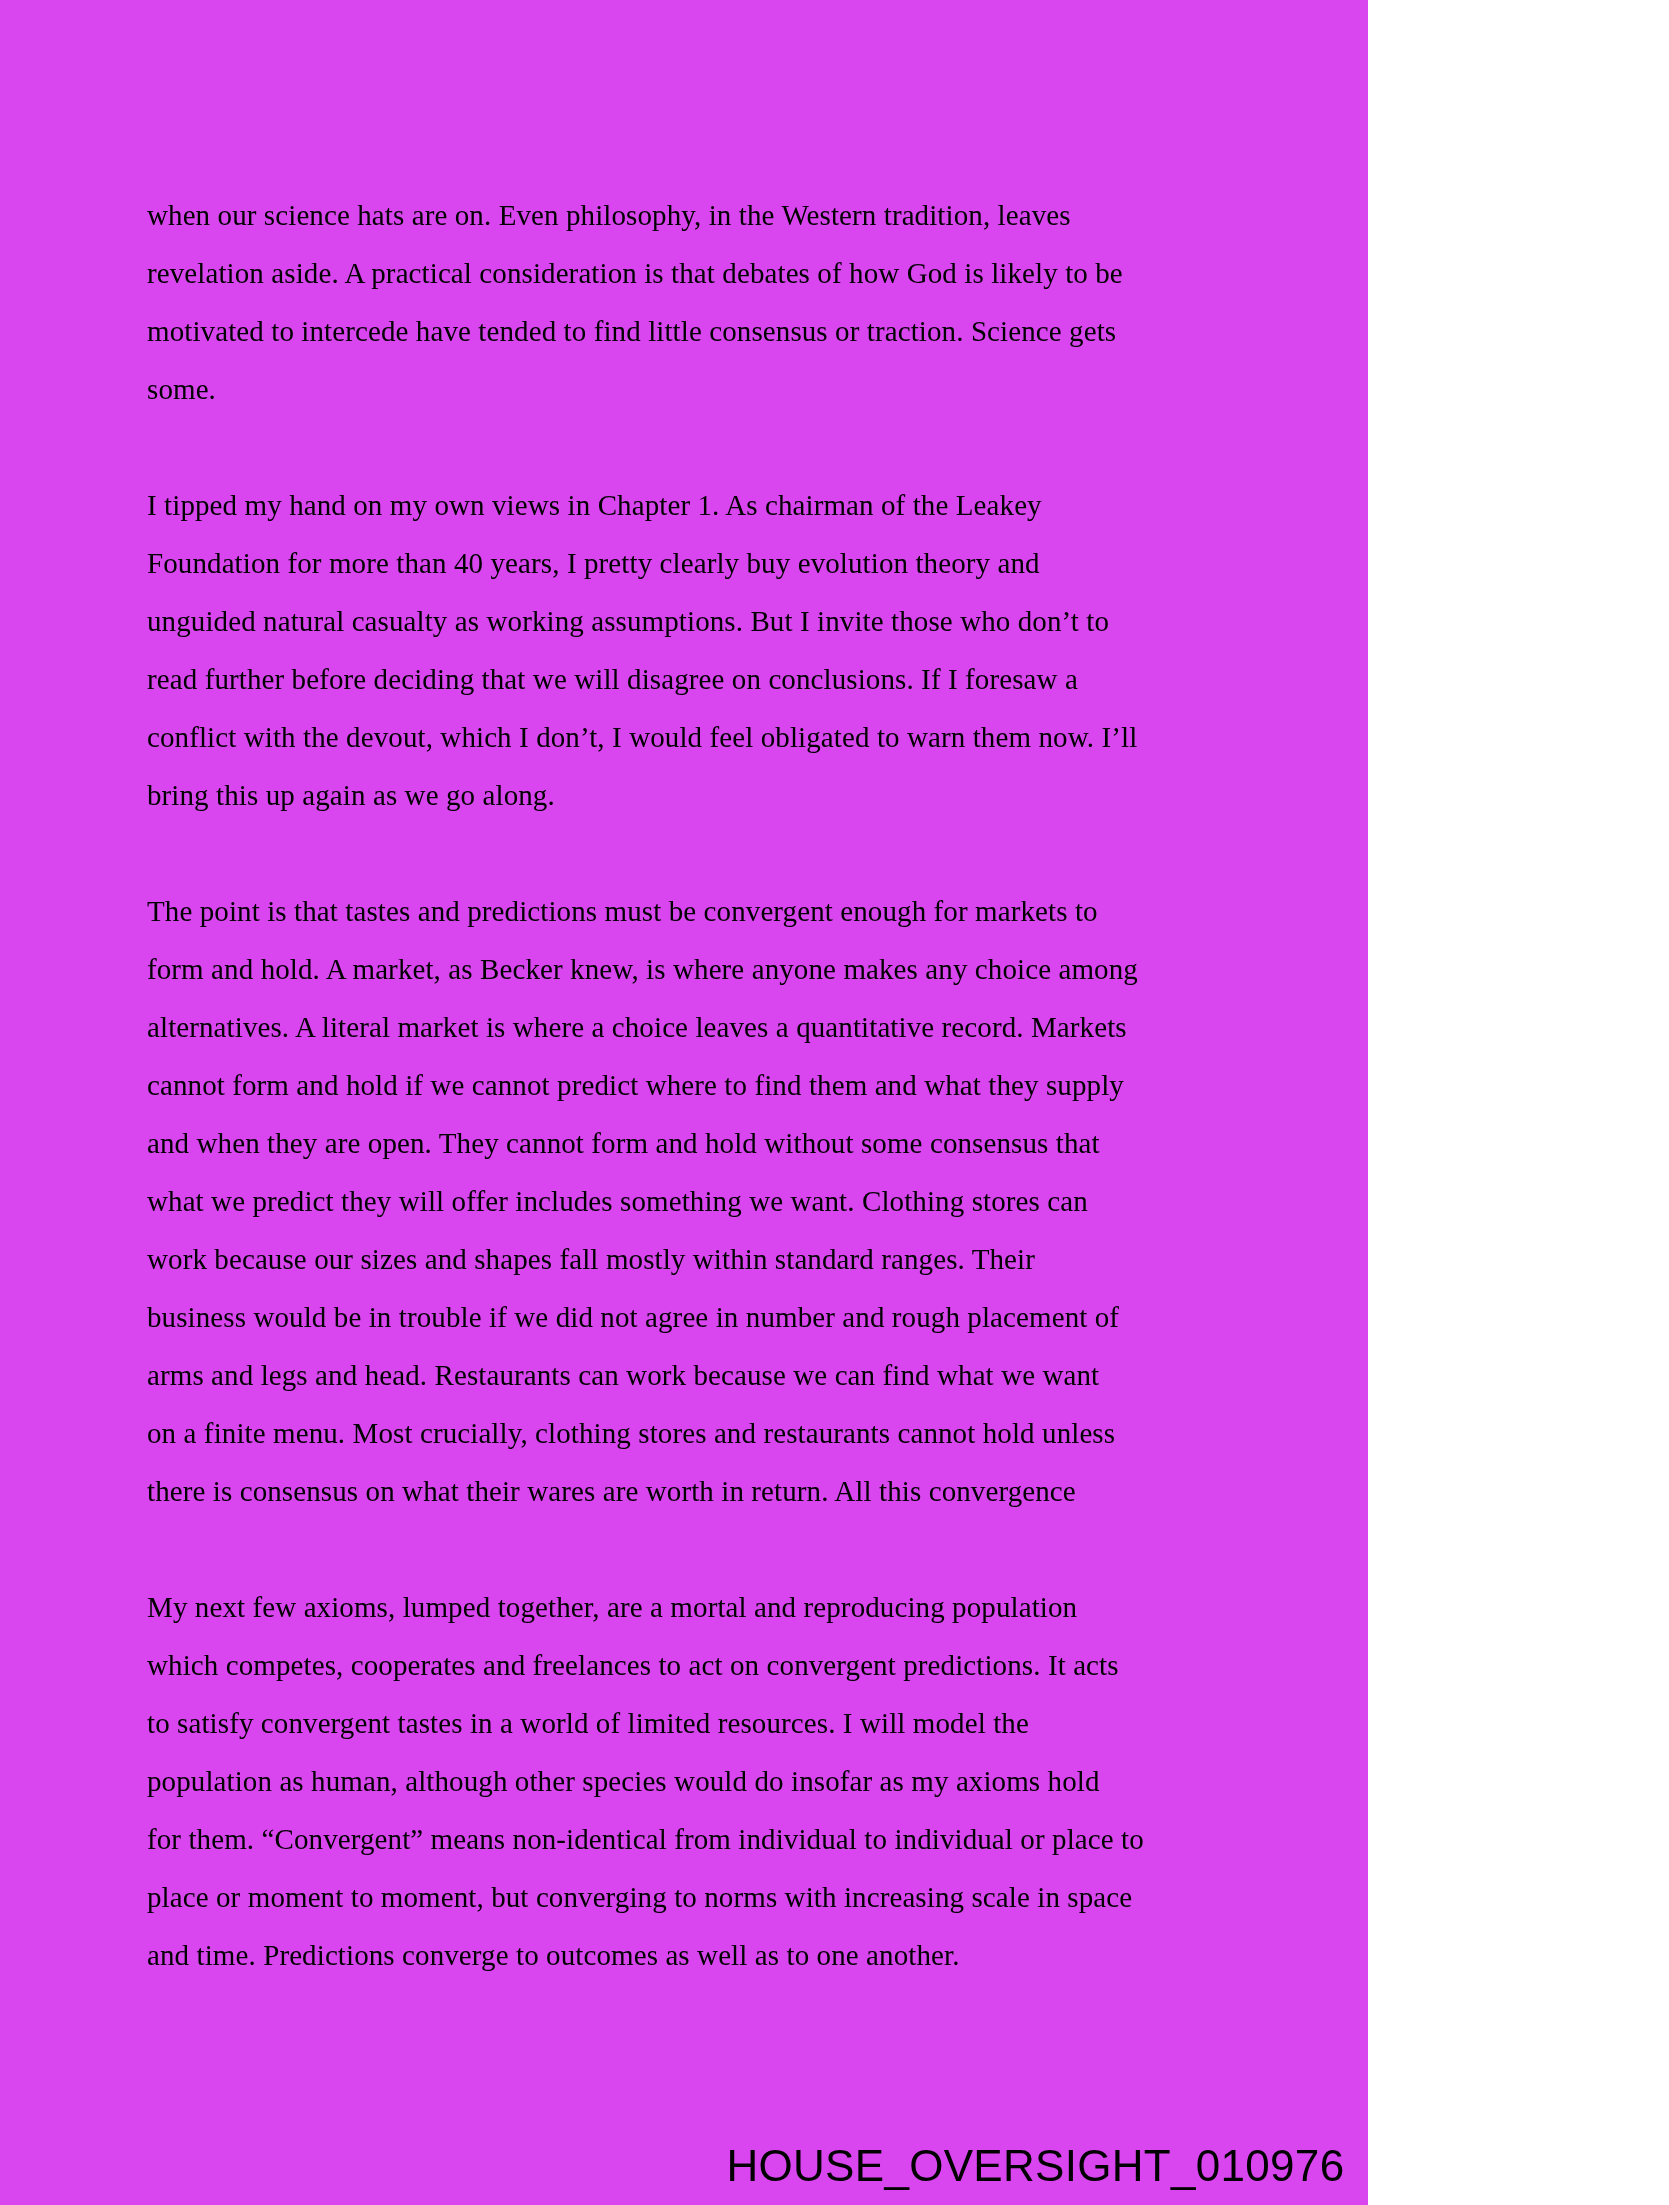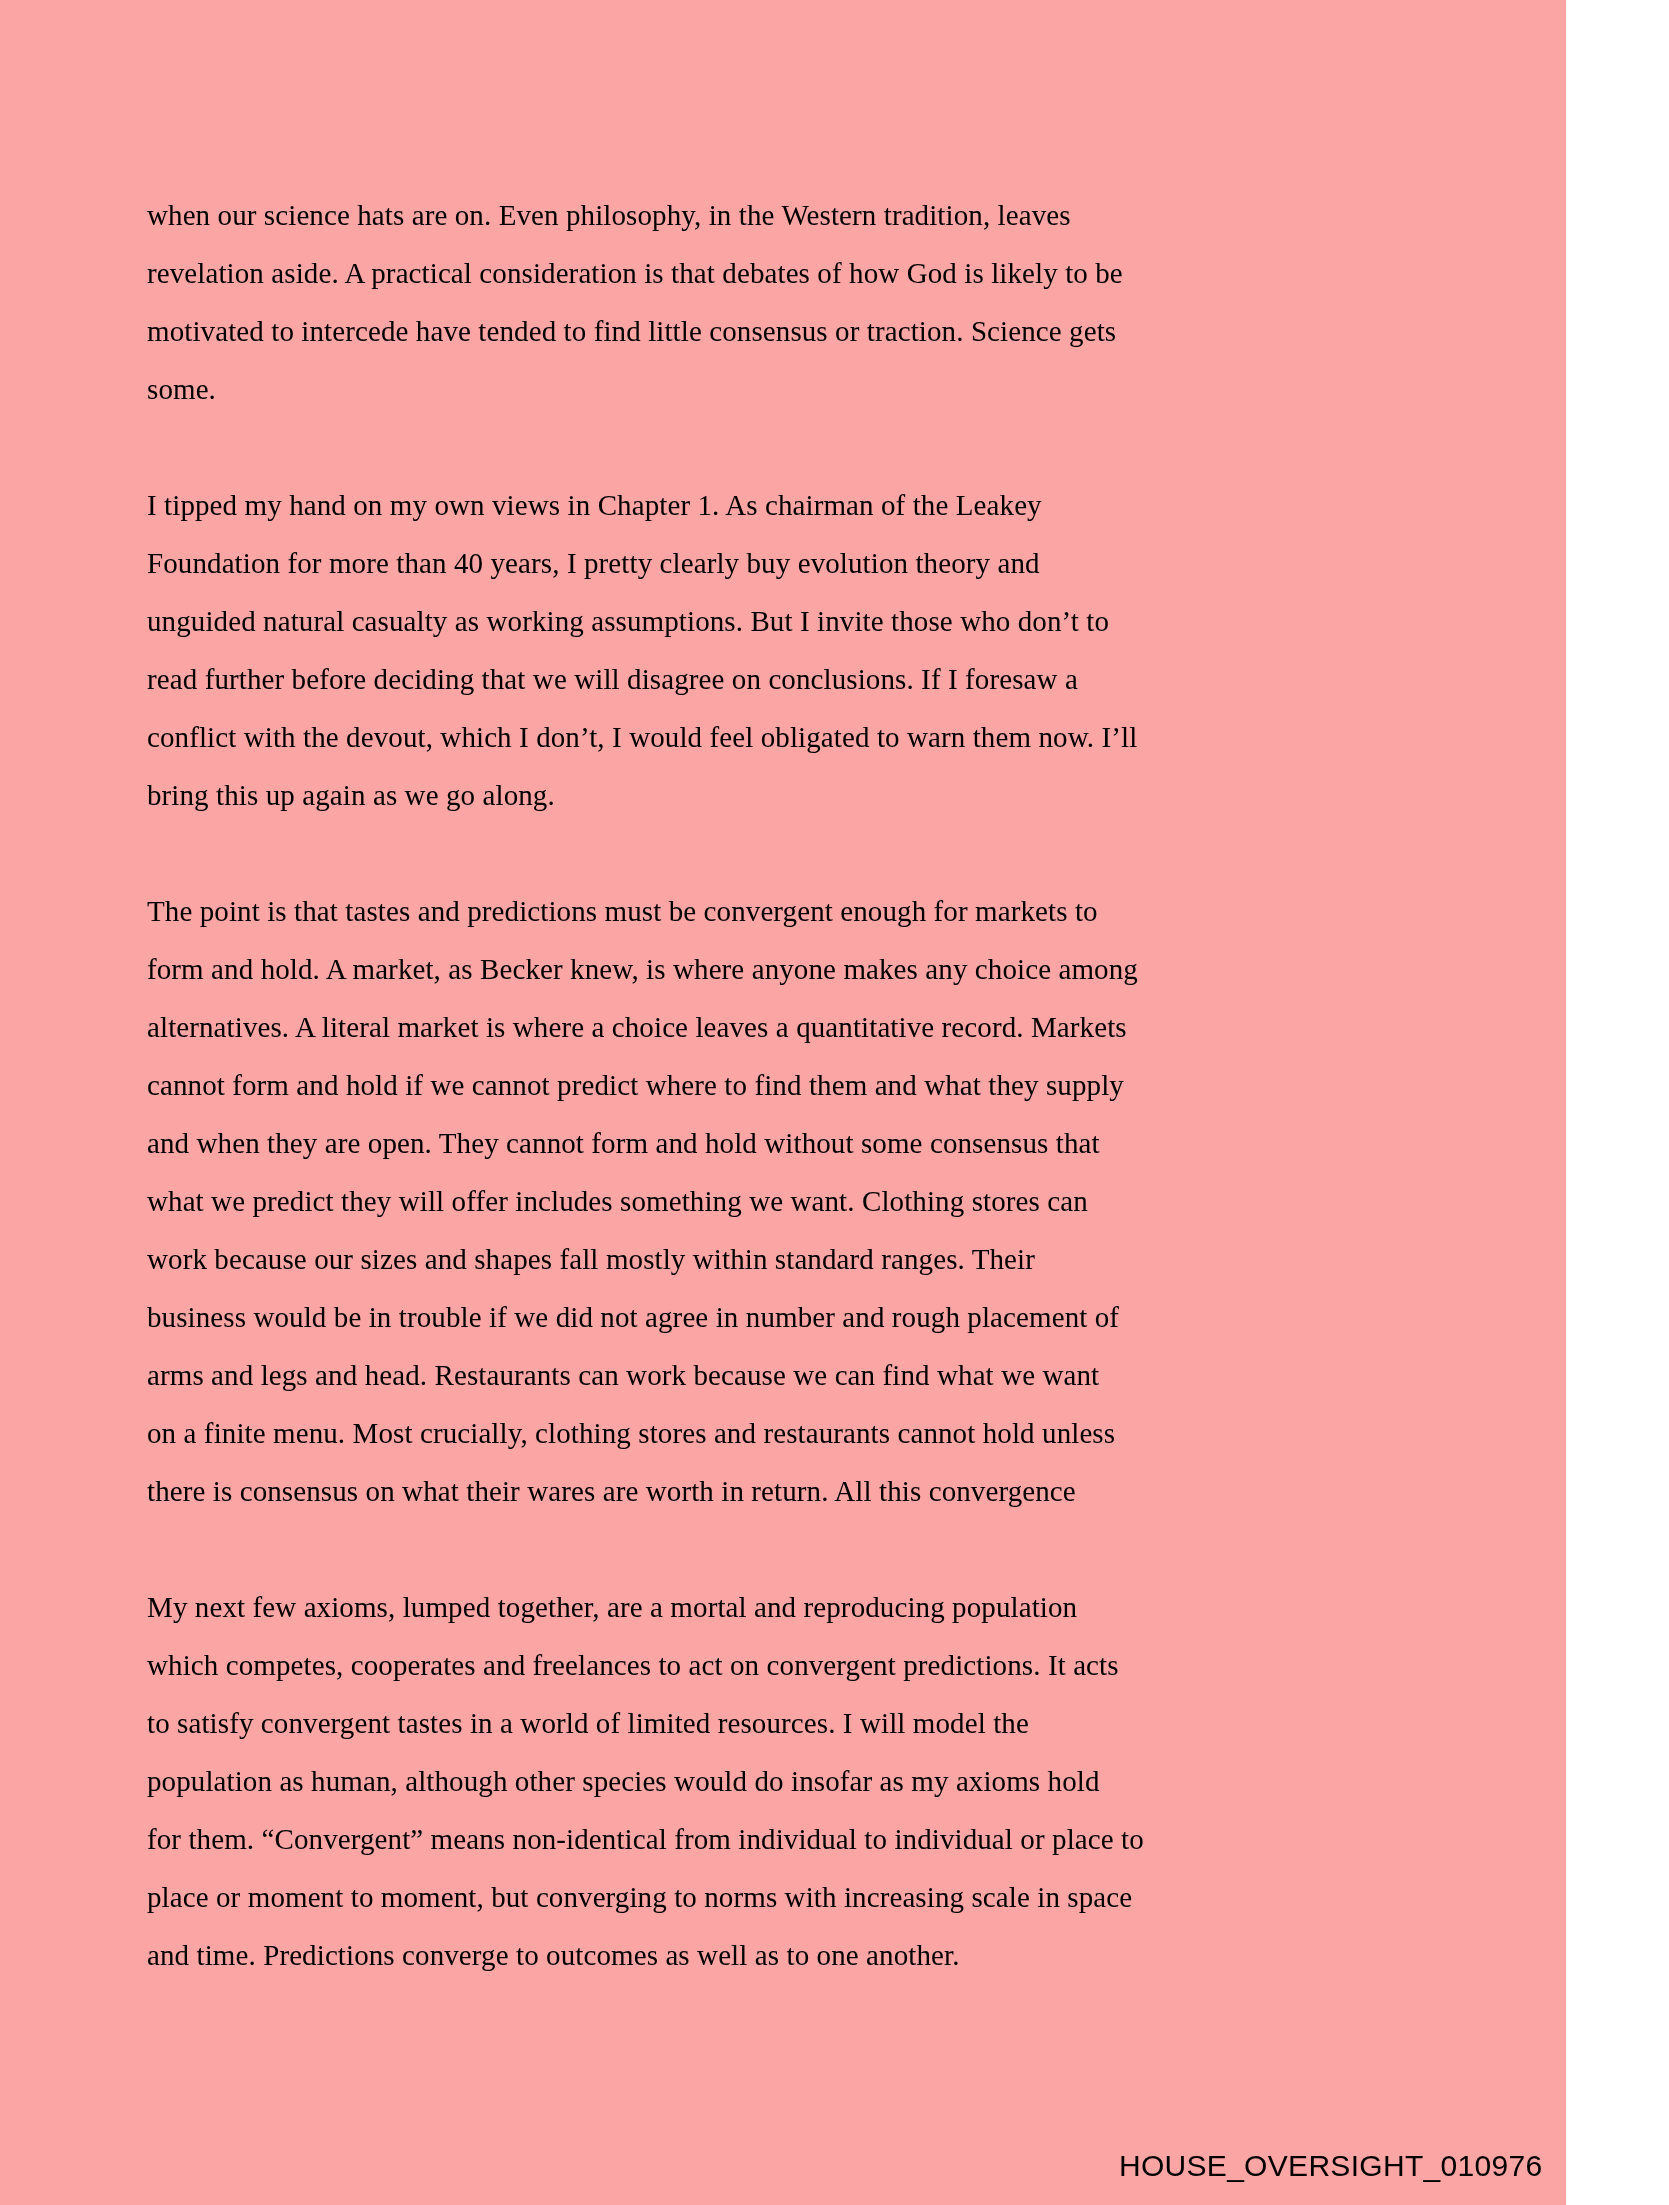--- a/index.html
+++ b/index.html
@@ -2,23 +2,23 @@
 <html style="font-size:10.5px"><head>
 <meta charset="utf-8">
 <style>
   html, body {
     margin: 0;
     padding: 0;
     background: #ffffff;
   }
   .page {
     position: relative;
-    width: 1566px;
+    width: 1368px;
     height: 2205px;
-    background: #fca5a5;
+    background: #d946ef;
     overflow: hidden;
     font-family: "Liberation Serif", serif;
     color: #000000;
   }
   .body-text {
     position: absolute;
     left: 147px;
     top: 186px;
     width: 1384px;
   }
@@ -53,21 +53,21 @@
     position: absolute;
     left: 1386px;
     top: -3.9px;
     font-size: 30px;
   }
   .bates {
     position: absolute;
     right: 23.6px;
     top: 2146px;
     font-family: "Liberation Sans", sans-serif;
-    font-size: 30px;
+    font-size: 44px;
     line-height: 39px;
     letter-spacing: 0.3px;
     color: #000000;
   }
 </style>
 </head>
 <body>
 
 <div class="page">
 

